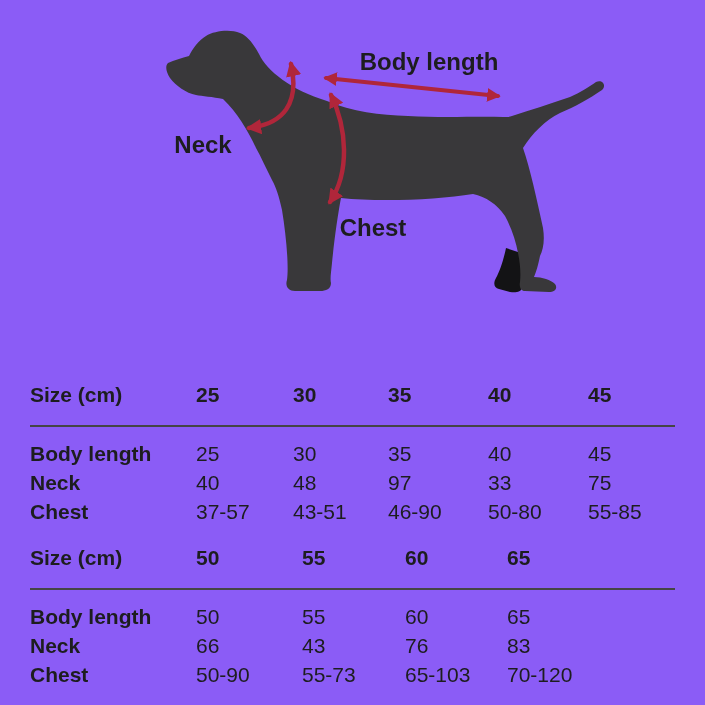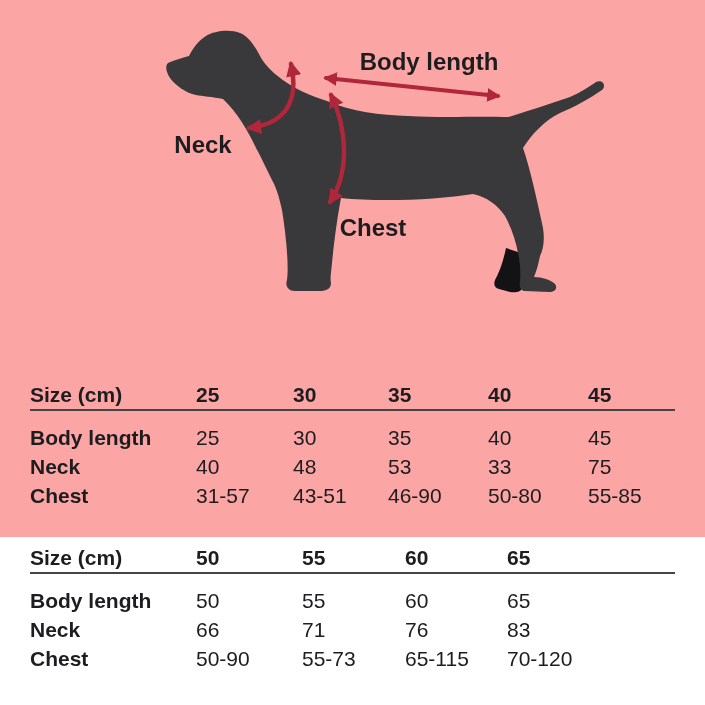--- a/index.html
+++ b/index.html
@@ -1,36 +1,36 @@
 <!DOCTYPE html>
 <html style="--c-dog: #39383a; --c-far: #131315; --c-arrow: #b0263a; --c-text: #1d1d1f;"><head>
 <meta charset="utf-8">
 <style>
   :root{
     --c-dog:#39383a; --c-far:#131315; --c-arrow:#b0263a; --c-text:#1d1d1f; --c-rule:#454545;
   }
   *{margin:0;padding:0;box-sizing:border-box;}
   html,body{width:705px;height:705px;background:#ffffff;overflow:hidden;}
   body{font-family:"Liberation Sans",sans-serif;color:var(--c-text);}
-  .stage{position:relative;width:705px;height:537px;background:#fca5a5;}
+  .stage{position:relative;width:705px;height:705px;background:#8b5cf6;}
   .diagram{position:absolute;left:0;top:0;width:705px;height:372px;display:block;}
   .dog{fill:var(--c-dog);}
   .farleg{fill:var(--c-far);}
   .arrow{stroke:var(--c-arrow);stroke-width:4;fill:none;stroke-linecap:round;}
   .arrow.arc{stroke-width:4.5;}
   .mk{fill:var(--c-arrow);}
   .dlabel{fill:var(--c-text);font-family:"Liberation Sans",sans-serif;font-weight:700;font-size:24px;}
   #tables{position:absolute;left:0;top:0;width:705px;height:705px;}
   .size-table{
     position:absolute;left:30px;width:645px;
     border-collapse:collapse;table-layout:fixed;
     font-size:21px;color:var(--c-text);
   }
   .size-table th,.size-table td{text-align:left;font-weight:400;padding:0;white-space:nowrap;}
-  .size-table thead th{font-weight:700;line-height:22px;padding-bottom:3px;border-bottom:2px solid var(--c-rule);}
+  .size-table thead th{font-weight:700;line-height:22px;padding-bottom:19px;border-bottom:2px solid var(--c-rule);}
   .size-table tbody th{font-weight:700;}
   .size-table tbody th,.size-table tbody td{line-height:29px;}
   .size-table tbody tr:first-child th,.size-table tbody tr:first-child td{padding-top:12px;}
 </style>
 </head>
 <body>
 
 <div class="stage">
 
   <svg class="diagram" viewBox="0 0 705 372" aria-hidden="true">
@@ -119,27 +119,27 @@
             <td>25</td>
             <td>30</td>
             <td>35</td>
             <td>40</td>
             <td>45</td>
           </tr>
           <tr>
             <th>Neck</th>
             <td>40</td>
             <td>48</td>
-            <td>53</td>
+            <td>97</td>
             <td>33</td>
             <td>75</td>
           </tr>
           <tr>
             <th>Chest</th>
-            <td>31-57</td>
+            <td>37-57</td>
             <td>43-51</td>
             <td>46-90</td>
             <td>50-80</td>
             <td>55-85</td>
           </tr>
         </tbody>
       </table>
       <table class="size-table" style="top: 547px;">
         <colgroup>
           <col style="width: 166px;">
@@ -161,27 +161,27 @@
           <tr>
             <th>Body length</th>
             <td>50</td>
             <td>55</td>
             <td>60</td>
             <td>65</td>
           </tr>
           <tr>
             <th>Neck</th>
             <td>66</td>
-            <td>71</td>
+            <td>43</td>
             <td>76</td>
             <td>83</td>
           </tr>
           <tr>
             <th>Chest</th>
             <td>50-90</td>
             <td>55-73</td>
-            <td>65-115</td>
+            <td>65-103</td>
             <td>70-120</td>
           </tr>
         </tbody>
       </table>
     </div>
 </div>
 
 </body></html>

